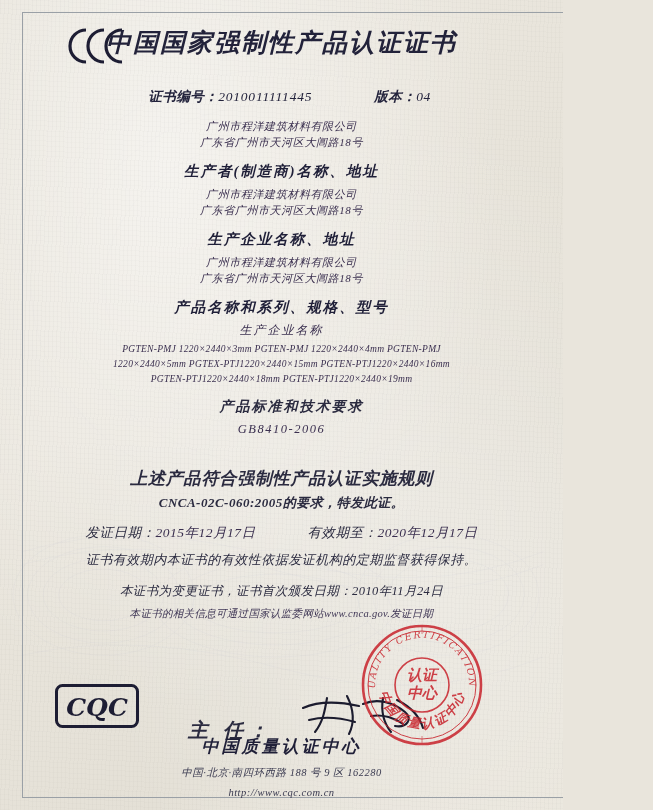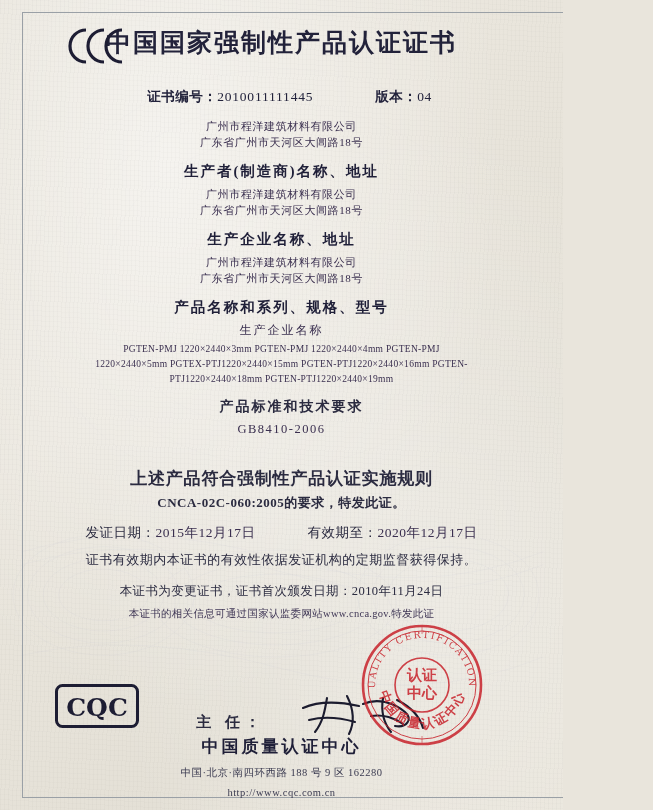--- a/index.html
+++ b/index.html
@@ -15,20 +15,21 @@
   }
   .page {
     position: relative;
     width: 563px;
     height: 810px;
     background:
       radial-gradient(ellipse at 30% 20%, rgba(255,255,255,0.55), rgba(255,255,255,0) 60%),
       radial-gradient(ellipse at 75% 70%, rgba(255,255,255,0.35), rgba(255,255,255,0) 55%),
       linear-gradient(135deg, #e7e3d9 0%, #eae6dd 35%, #e4e0d6 70%, #e9e5db 100%);
     overflow: hidden;
+    font-style: italic;
   }
   .texture {
     position: absolute;
     inset: 0;
     background-image:
       repeating-linear-gradient(92deg, rgba(0,0,0,0.018) 0 1px, rgba(255,255,255,0) 1px 4px),
       repeating-linear-gradient(3deg, rgba(0,0,0,0.013) 0 1px, rgba(255,255,255,0) 1px 5px);
     pointer-events: none;
   }
   .guilloche {
@@ -183,22 +184,22 @@
     position: absolute;
     left: 55px;
     bottom: 82px;
     width: 84px;
     height: 44px;
   }
   .director-row {
     position: absolute;
     left: 0;
     right: 0;
-    bottom: 78px;
-    font-size: 15px;
+    bottom: 66px;
+    font-size: 20px;
     font-weight: bold;
     letter-spacing: 5px;
     padding-left: 8px;
   }
   .director-row .lbl { position: relative; left: -55px; }
   .signature {
     position: absolute;
     left: 297px;
     bottom: 72px;
     width: 130px;
@@ -317,21 +318,21 @@
 
     <div class="rule1">上述产品符合强制性产品认证实施规则</div>
     <div class="rule2">CNCA-02C-060:2005的要求，特发此证。</div>
 
     <div class="dates">
       <span>发证日期：</span><span class="dv">2015年12月17日</span><span class="d2">有效期至：</span><span class="dv">2020年12月17日</span>
     </div>
 
     <div class="note1">证书有效期内本证书的有效性依据发证机构的定期监督获得保持。</div>
     <div class="note2">本证书为变更证书，证书首次颁发日期：2010年11月24日</div>
-    <div class="note3">本证书的相关信息可通过国家认监委网站www.cnca.gov.特发此证</div>
+    <div class="note3">本证书的相关信息可通过国家认监委网站www.cnca.gov.发证日期</div>
 
     <div class="footer">
 
       <svg class="cqc-logo" viewBox="0 0 84 44">
         <rect x="1.5" y="1.5" width="81" height="41" rx="6" fill="none" stroke="#1d1d33" stroke-width="3"></rect>
         <text x="42" y="32" text-anchor="middle" font-family="DejaVu Serif, serif" font-size="25" font-weight="bold" fill="#1d1d33">CQC</text>
       </svg>
 
       <div class="director-row">
         <span class="lbl">主 任：</span>

